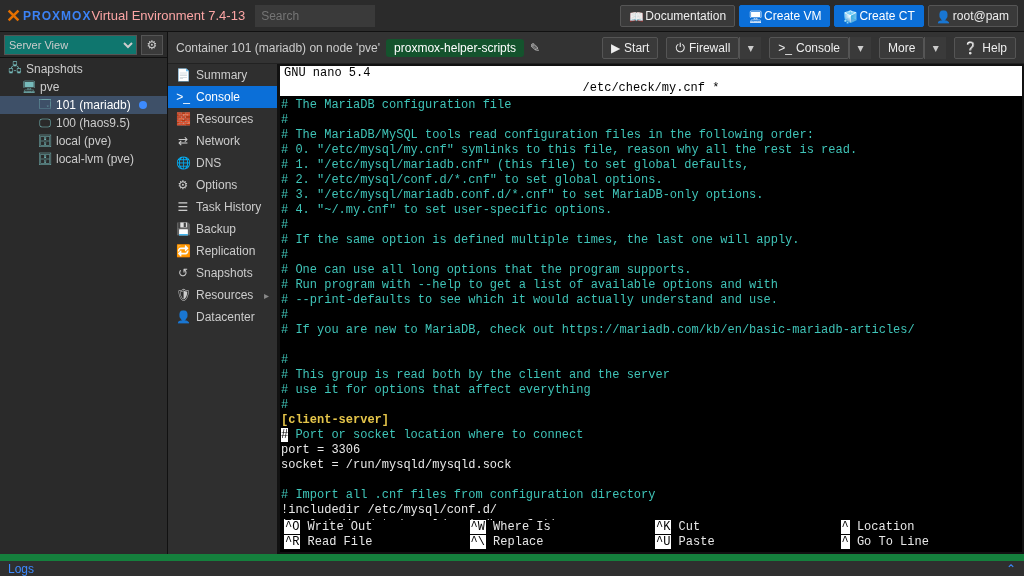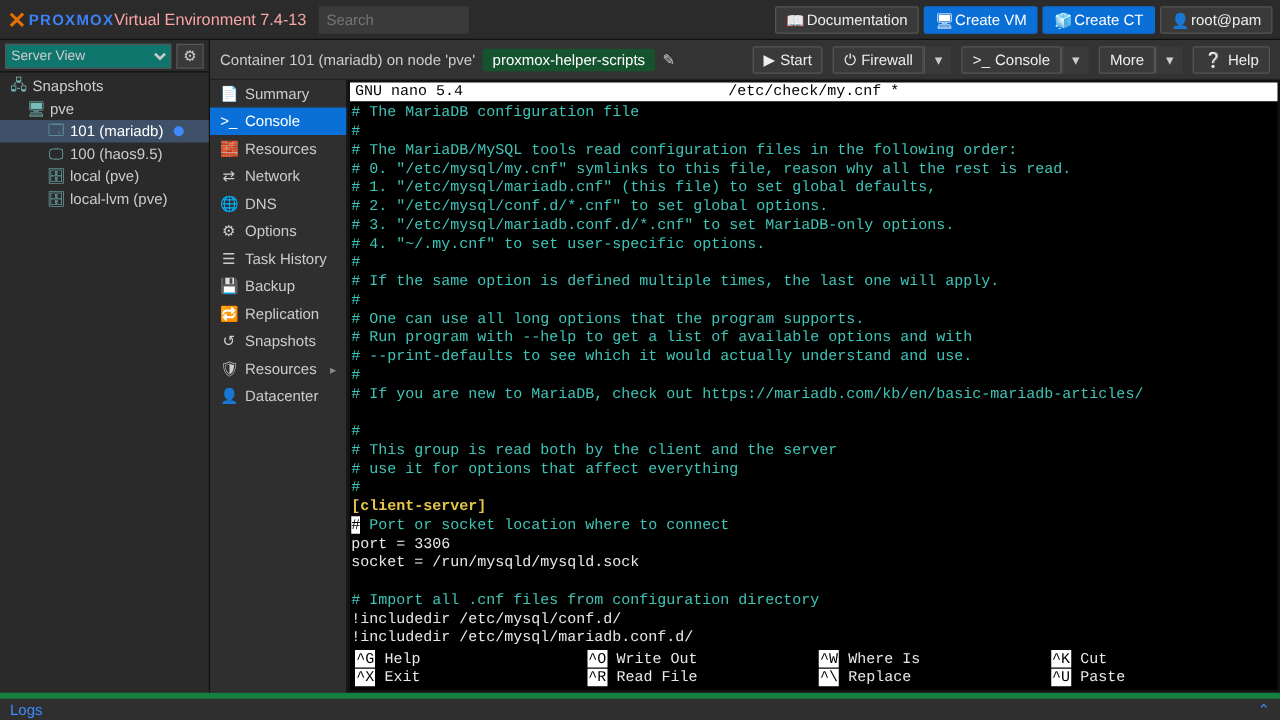--- a/index.html
+++ b/index.html
@@ -31,31 +31,31 @@
 .tag { background:#14532d; color:#fff; padding:2px 8px; border-radius:3px; font-size:12px;}
 .tag-edit { color:#ccc; cursor:pointer;}
 .rbtns { display:flex; align-items:center; gap:4px;}
 .split { width:22px; border-left:1px solid #555; height:22px; display:flex; align-items:center; justify-content:center; background:#3a3a3a;}
 .sub { flex:1; display:flex; min-height:0;}
 .nav { width:110px; background:#2f2f2f; border-right:1px solid #111;}
 .nav-item { display:flex; align-items:center; gap:6px; padding:4px 8px; color:#ccc; font-size:12px; cursor:pointer;}
 .nav-item.sel { background:#0b6fd8; color:#fff;}
 .term-wrap { flex:1; background:#111; padding:2px;}
 .term { width:100%; height:100%; background:#000; font-family:"Courier New",monospace; font-size:12px; line-height:15px; display:flex; flex-direction:column;}
-.nano-top { background:#fff; color:#000; display:flex; padding:0 4px; font-family:inherit;}
+.nano-top { background:#fff; color:#000; display:flex; padding:0 4px; font-family:inherit;flex-direction:column;}
 .nano-top .nt-l{width:280px;} .nano-top .nt-c{flex:1; text-align:center;} .nano-top .nt-r{width:280px; text-align:right;}
 .term-body { flex:1; padding:2px 1px; color:#3fc4b8; overflow:hidden; white-space:pre;}
 .cyan { color:#3fc4b8;}
 .yellow { color:#e5c54a; font-weight:bold;}
 .white { color:#e8e8e8;}
 .cursor { background:#fff; color:#000; }
 .nano-foot { display:flex; padding:0 4px 2px 4px; gap:8px; color:#e8e8e8; font-family:inherit;}
 .nf-col { flex:1;}
 .key { background:#fff; color:#000; padding:0 1px;}
-.logs { height:22px; background:#2f2f2f; border-top:5px solid #15803d; display:flex; align-items:center; padding:0 8px; color:#3d8bff;}
+.logs { height:22px; background:#2f2f2f; border-top:7px solid #15803d; display:flex; align-items:center; padding:0 8px; color:#3d8bff;}
 .chev { margin-left:auto; color:#3d8bff;}
 .caret-right::after{content:"▸"; font-size:10px; color:#888;}
 </style>
 </head>
 <body>
 
 <div class="topbar">
   <span class="logo-x">✕</span>
   <span class="logo-t">PROXMOX</span>
   <span class="vtitle">Virtual Environment 7.4-13</span>
@@ -238,34 +238,34 @@
 <span class="cursor">#</span><span class="cyan"> Port or socket location where to connect</span>
 <span class="white">port = 3306</span>
 <span class="white">socket = /run/mysqld/mysqld.sock</span>
 <span class="white"></span>
 <span class="cyan"># Import all .cnf files from configuration directory</span>
 <span class="white">!includedir /etc/mysql/conf.d/</span>
 <span class="white">!includedir /etc/mysql/mariadb.conf.d/</span>
 </div>
           <div class="nano-foot" id="nano-foot">
               <div class="nf-col">
-                <div><span class="key">^G</span> Help</div>
-                <div><span class="key">^X</span> Exit</div>
-              </div>
-              <div class="nf-col">
                 <div><span class="key">^O</span> Write Out</div>
                 <div><span class="key">^R</span> Read File</div>
               </div>
               <div class="nf-col">
                 <div><span class="key">^W</span> Where Is</div>
                 <div><span class="key">^\</span> Replace</div>
               </div>
               <div class="nf-col">
                 <div><span class="key">^K</span> Cut</div>
                 <div><span class="key">^U</span> Paste</div>
+              </div>
+              <div class="nf-col">
+                <div><span class="key">^</span> Location</div>
+                <div><span class="key">^</span> Go To Line</div>
               </div>
             </div>
         </div>
       </div>
     </div>
   </div>
 </div>
 
 <div class="logs">
   <span>Logs</span>

